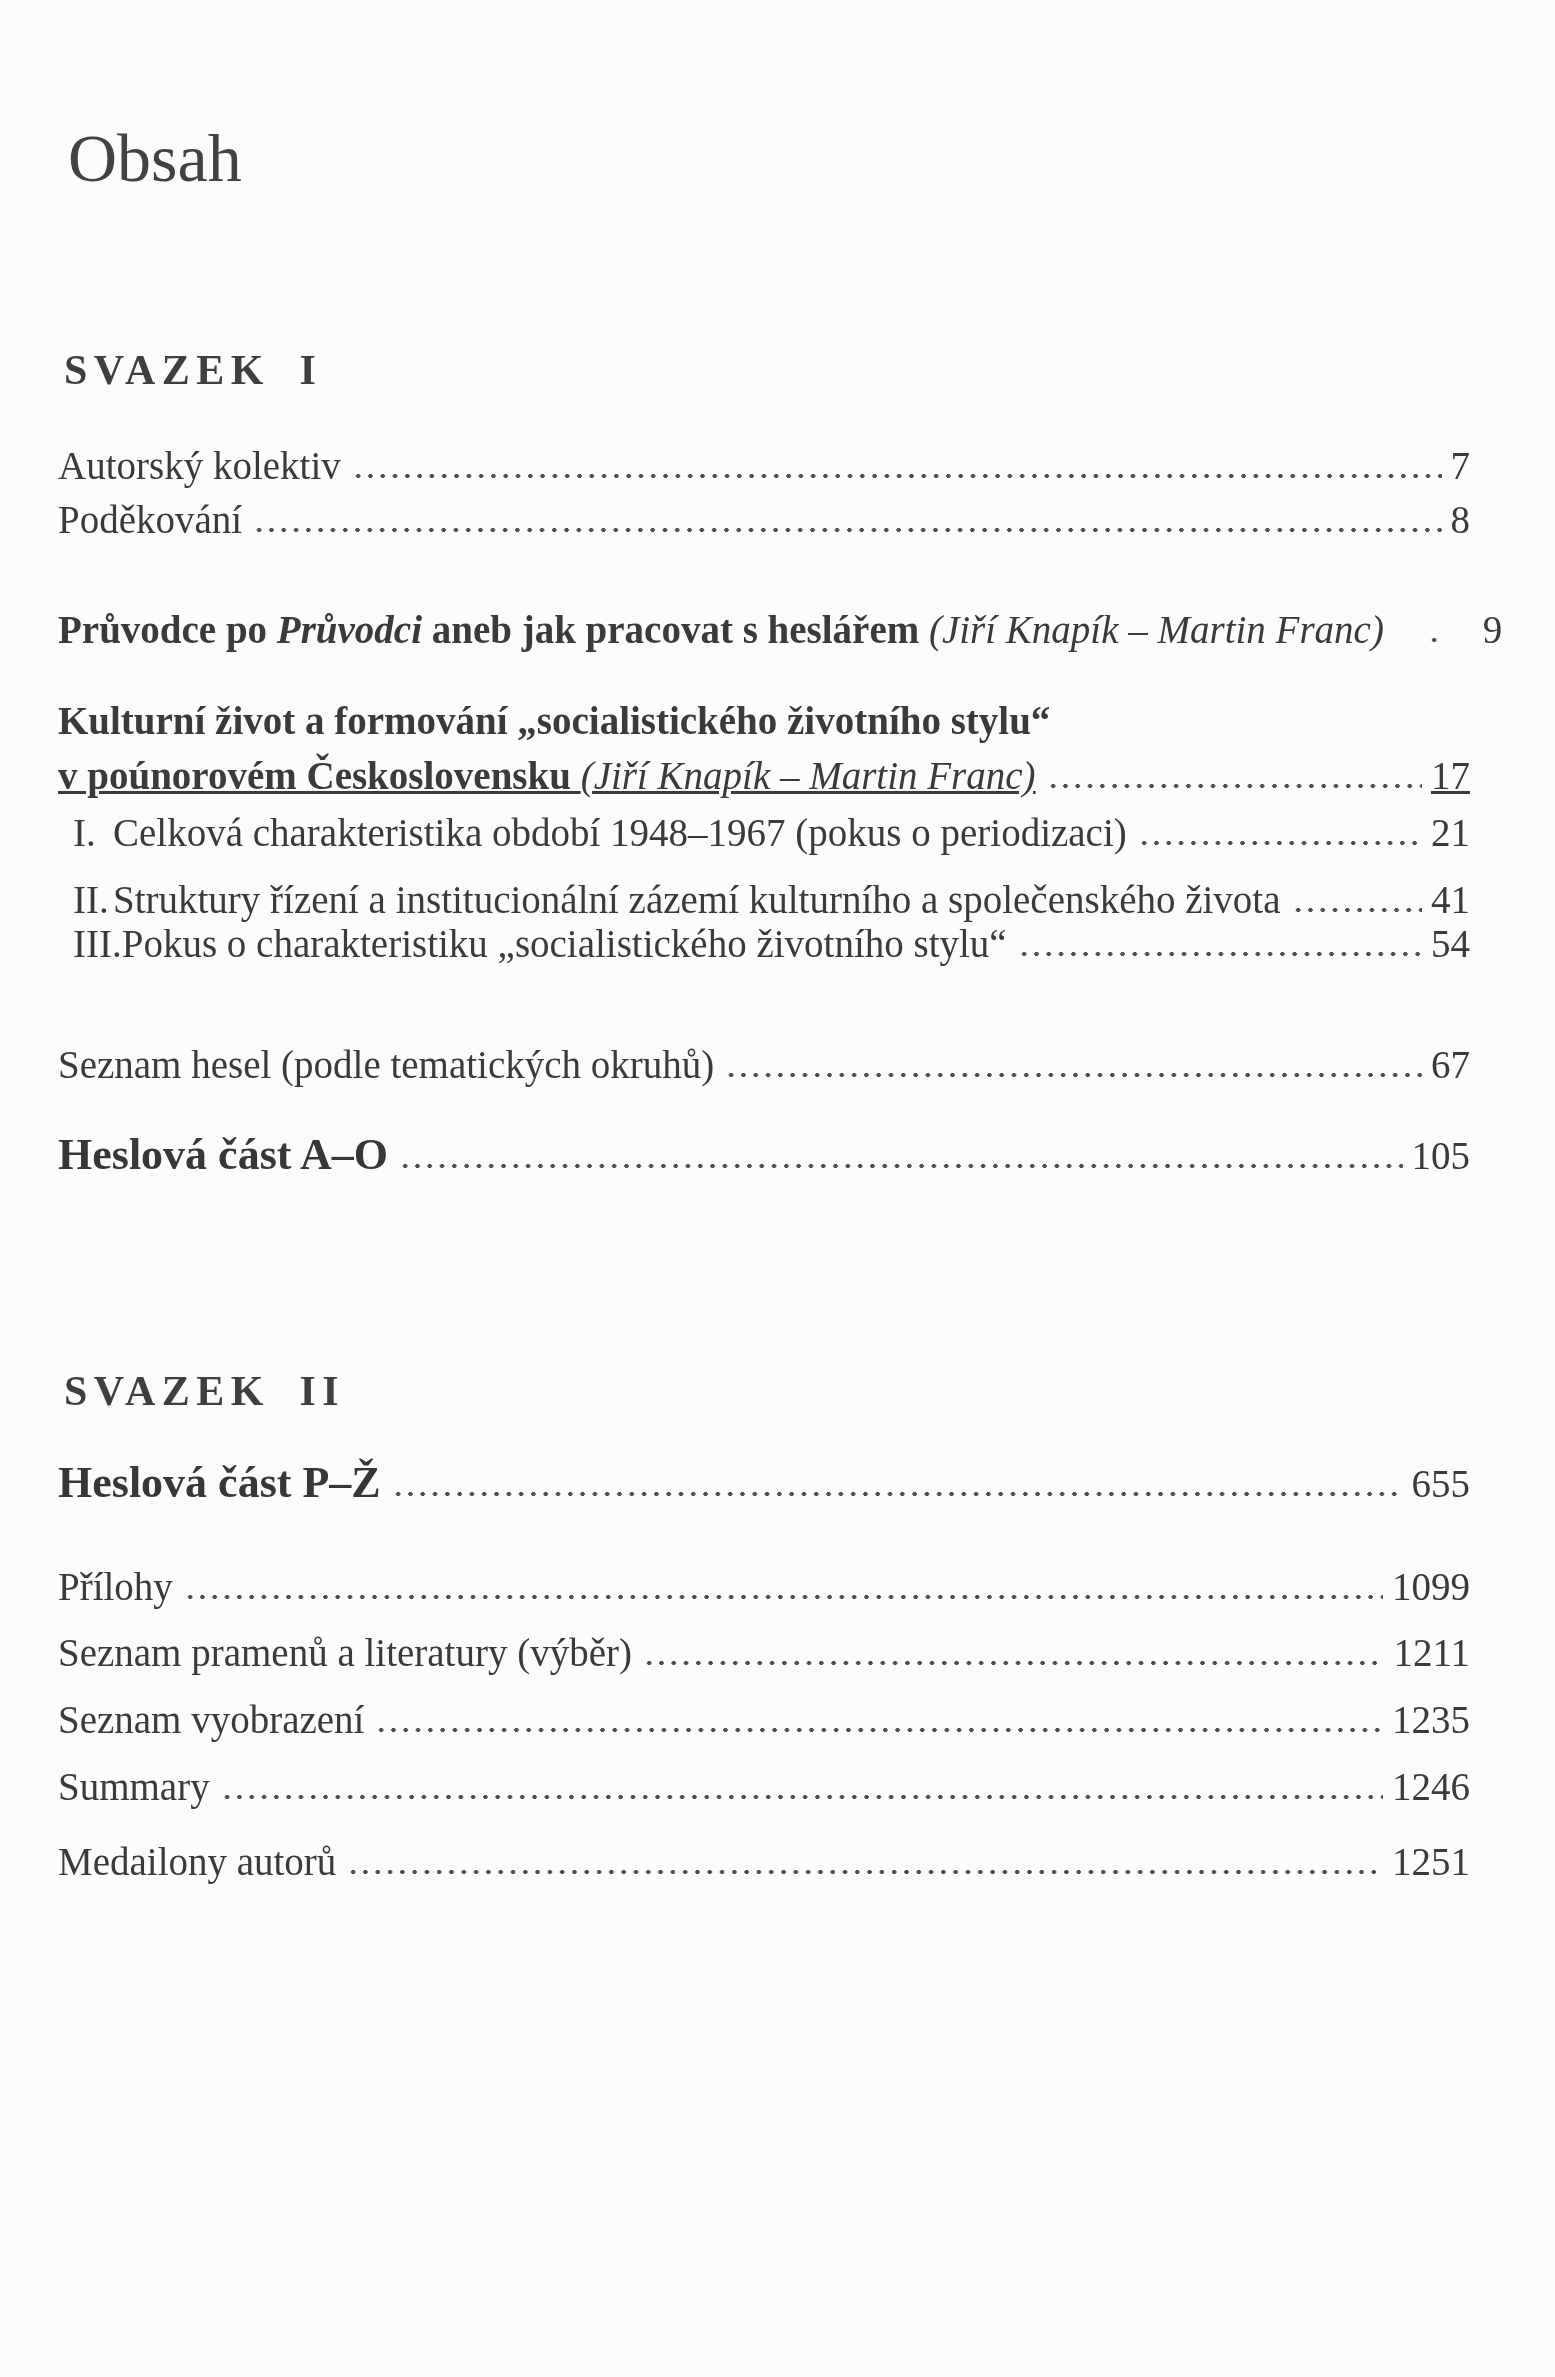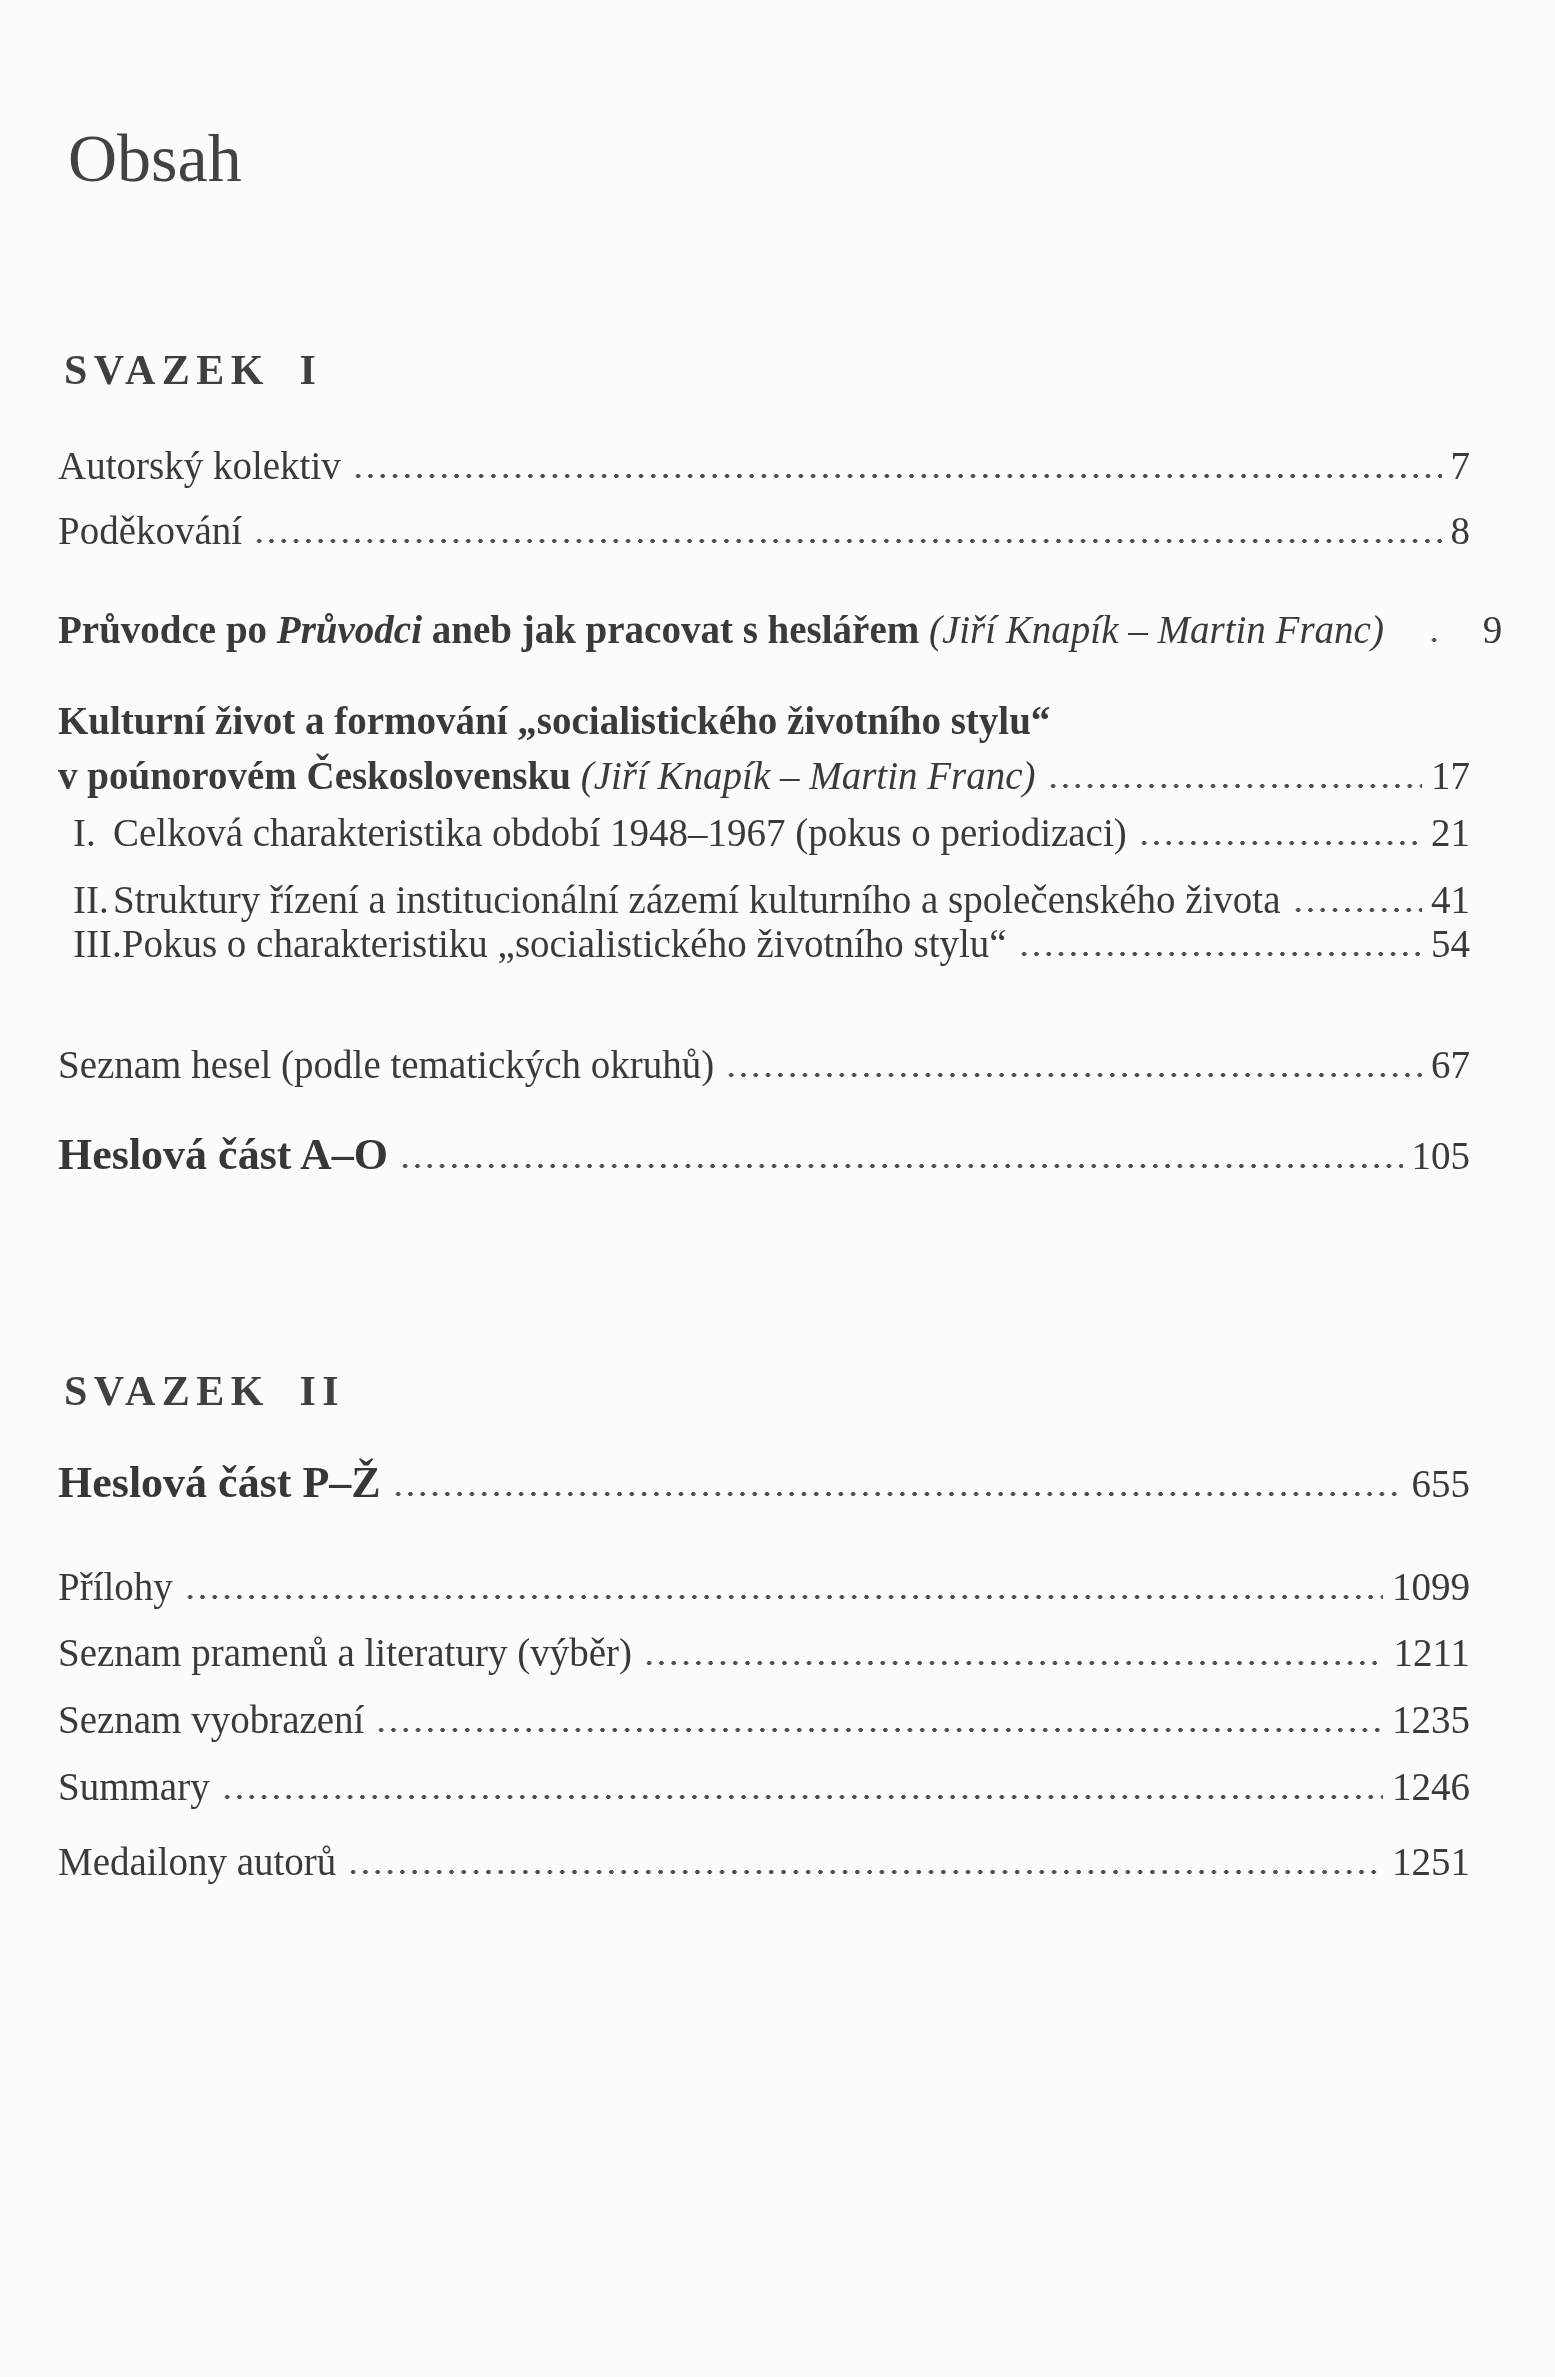--- a/index.html
+++ b/index.html
@@ -89,37 +89,37 @@
   <div class="page-title">Obsah</div>
 
   <div class="svazek-heading" style="top:349px;">SVAZEK I</div>
 
   <div class="row" style="top:446px;">
     <span class="label">Autorský kolektiv</span>
     <div class="dots"></div>
     <span class="pagenum">7</span>
   </div>
 
-  <div class="row" style="top:511px;">
+  <div class="row" style="top:500px;">
     <span class="label">Poděkování</span>
     <div class="dots"></div>
     <span class="pagenum">8</span>
   </div>
 
   <div class="row" style="top:610px;gap:33px;">
     <span class="label"><span class="bold">Průvodce po </span><span class="bold it">Průvodci</span><span class="bold"> aneb jak pracovat s heslářem </span><span class="authors">(Jiří Knapík – Martin Franc)</span></span>
     <div class="dots"></div>
     <span class="pagenum">9</span>
   </div>
 
   <div class="row" style="top:701px;">
     <span class="label bold">Kulturní život a formování „socialistického životního stylu“</span>
   </div>
 
-  <div class="row" style="top:756px;">
+  <div class="row" style="top:756px;text-decoration:underline;">
     <span class="label"><span class="bold">v poúnorovém Československu </span><span class="authors">(Jiří Knapík – Martin Franc)</span></span>
     <div class="dots"></div>
     <span class="pagenum">17</span>
   </div>
 
   <div class="row indent" style="top:813px;">
     <span class="num">I.</span>
     <span class="label">Celková charakteristika období 1948–1967 (pokus o periodizaci)</span>
     <div class="dots"></div>
     <span class="pagenum">21</span>

